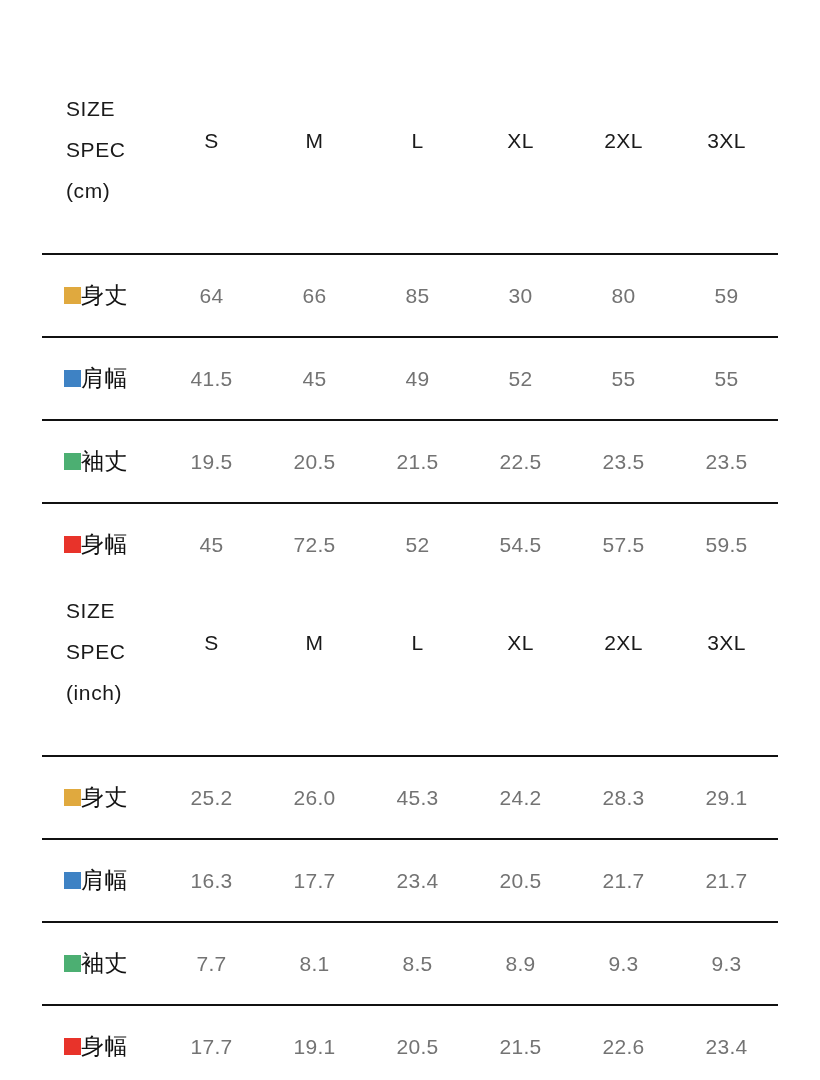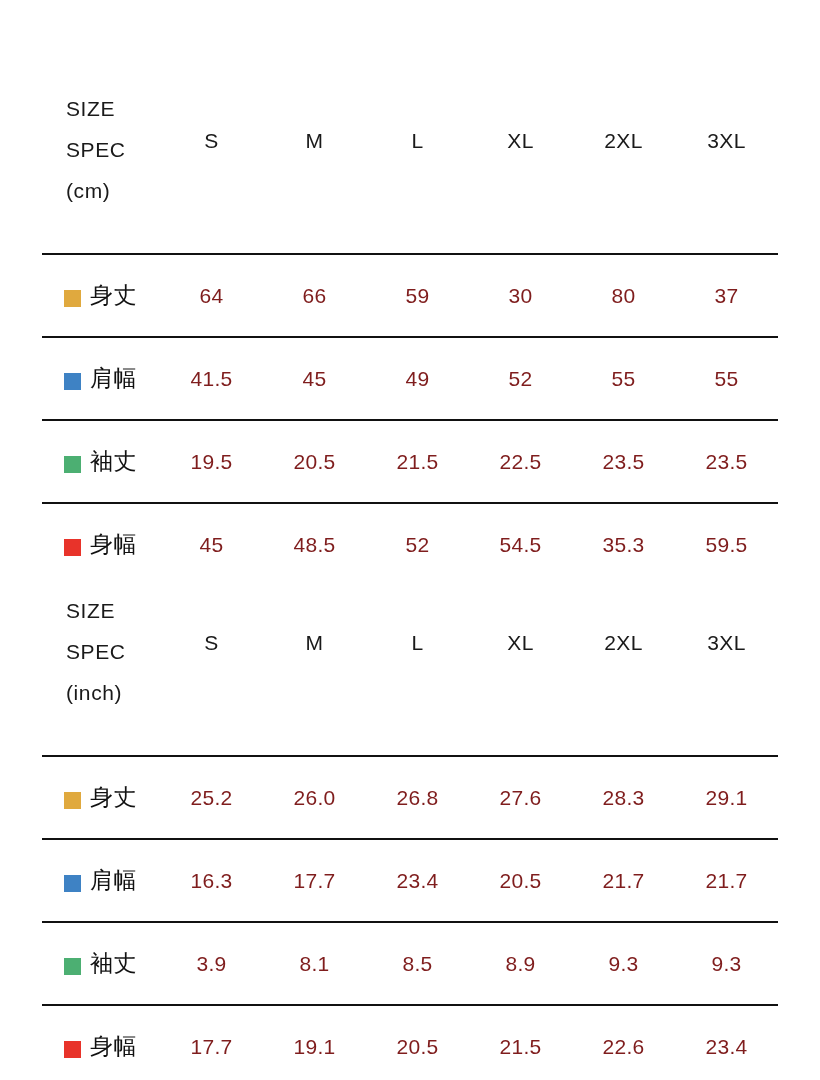--- a/index.html
+++ b/index.html
@@ -84,44 +84,43 @@
 
   tbody td {
     border-top: 2px solid #111111;
     padding: 0;
     vertical-align: middle;
     height: 81px;
   }
 
   .row-label {
     display: flex;
-    align-items: flex-end;
+    align-items: center;
     padding-left: 22px;
-    gap: 9px;
   }
 
   .swatch {
     width: 17px;
     height: 17px;
     flex: 0 0 17px;
     display: block;
   }
 
   .label-text {
     font-size: 23px;
     line-height: 1;
     letter-spacing: 0.5px;
     color: #111111;
     white-space: nowrap;
   }
 
   .val {
     font-size: 21px;
     text-align: center;
-    color: #7f1d1d;
+    color: #737373;
     letter-spacing: 0.3px;
     margin-top: 28px;
   }
 </style>
 </head>
 <body>
 
 <div class="page">
 
   <div class="spec-table" id="table-cm">
@@ -165,24 +164,24 @@
       <tbody>
         <tr>
           <td>
             <div class="row-label">
               <span class="swatch" style="background-color: rgb(224, 169, 62);"></span>
               <span class="label-text">身丈</span>
             </div>
           </td>
           <td class="val">64</td>
           <td class="val">66</td>
-          <td class="val">59</td>
+          <td class="val">85</td>
           <td class="val">30</td>
           <td class="val">80</td>
-          <td class="val">37</td>
+          <td class="val">59</td>
         </tr>
         <tr>
           <td>
             <div class="row-label">
               <span class="swatch" style="background-color: rgb(62, 130, 196);"></span>
               <span class="label-text">肩幅</span>
             </div>
           </td>
           <td class="val">41.5</td>
           <td class="val">45</td>
@@ -206,24 +205,24 @@
           <td class="val">23.5</td>
         </tr>
         <tr>
           <td>
             <div class="row-label">
               <span class="swatch" style="background-color: rgb(232, 51, 42);"></span>
               <span class="label-text">身幅</span>
             </div>
           </td>
           <td class="val">45</td>
-          <td class="val">48.5</td>
+          <td class="val">72.5</td>
           <td class="val">52</td>
           <td class="val">54.5</td>
-          <td class="val">35.3</td>
+          <td class="val">57.5</td>
           <td class="val">59.5</td>
         </tr>
       </tbody>
     </table>
   </div>
 
   <div class="spec-table" id="table-inch">
     <table class="grid">
       <colgroup>
         <col class="col-label">
@@ -264,22 +263,22 @@
       <tbody>
         <tr>
           <td>
             <div class="row-label">
               <span class="swatch" style="background-color: rgb(224, 169, 62);"></span>
               <span class="label-text">身丈</span>
             </div>
           </td>
           <td class="val">25.2</td>
           <td class="val">26.0</td>
-          <td class="val">26.8</td>
-          <td class="val">27.6</td>
+          <td class="val">45.3</td>
+          <td class="val">24.2</td>
           <td class="val">28.3</td>
           <td class="val">29.1</td>
         </tr>
         <tr>
           <td>
             <div class="row-label">
               <span class="swatch" style="background-color: rgb(62, 130, 196);"></span>
               <span class="label-text">肩幅</span>
             </div>
           </td>
@@ -290,21 +289,21 @@
           <td class="val">21.7</td>
           <td class="val">21.7</td>
         </tr>
         <tr>
           <td>
             <div class="row-label">
               <span class="swatch" style="background-color: rgb(76, 175, 114);"></span>
               <span class="label-text">袖丈</span>
             </div>
           </td>
-          <td class="val">3.9</td>
+          <td class="val">7.7</td>
           <td class="val">8.1</td>
           <td class="val">8.5</td>
           <td class="val">8.9</td>
           <td class="val">9.3</td>
           <td class="val">9.3</td>
         </tr>
         <tr>
           <td>
             <div class="row-label">
               <span class="swatch" style="background-color: rgb(232, 51, 42);"></span>

